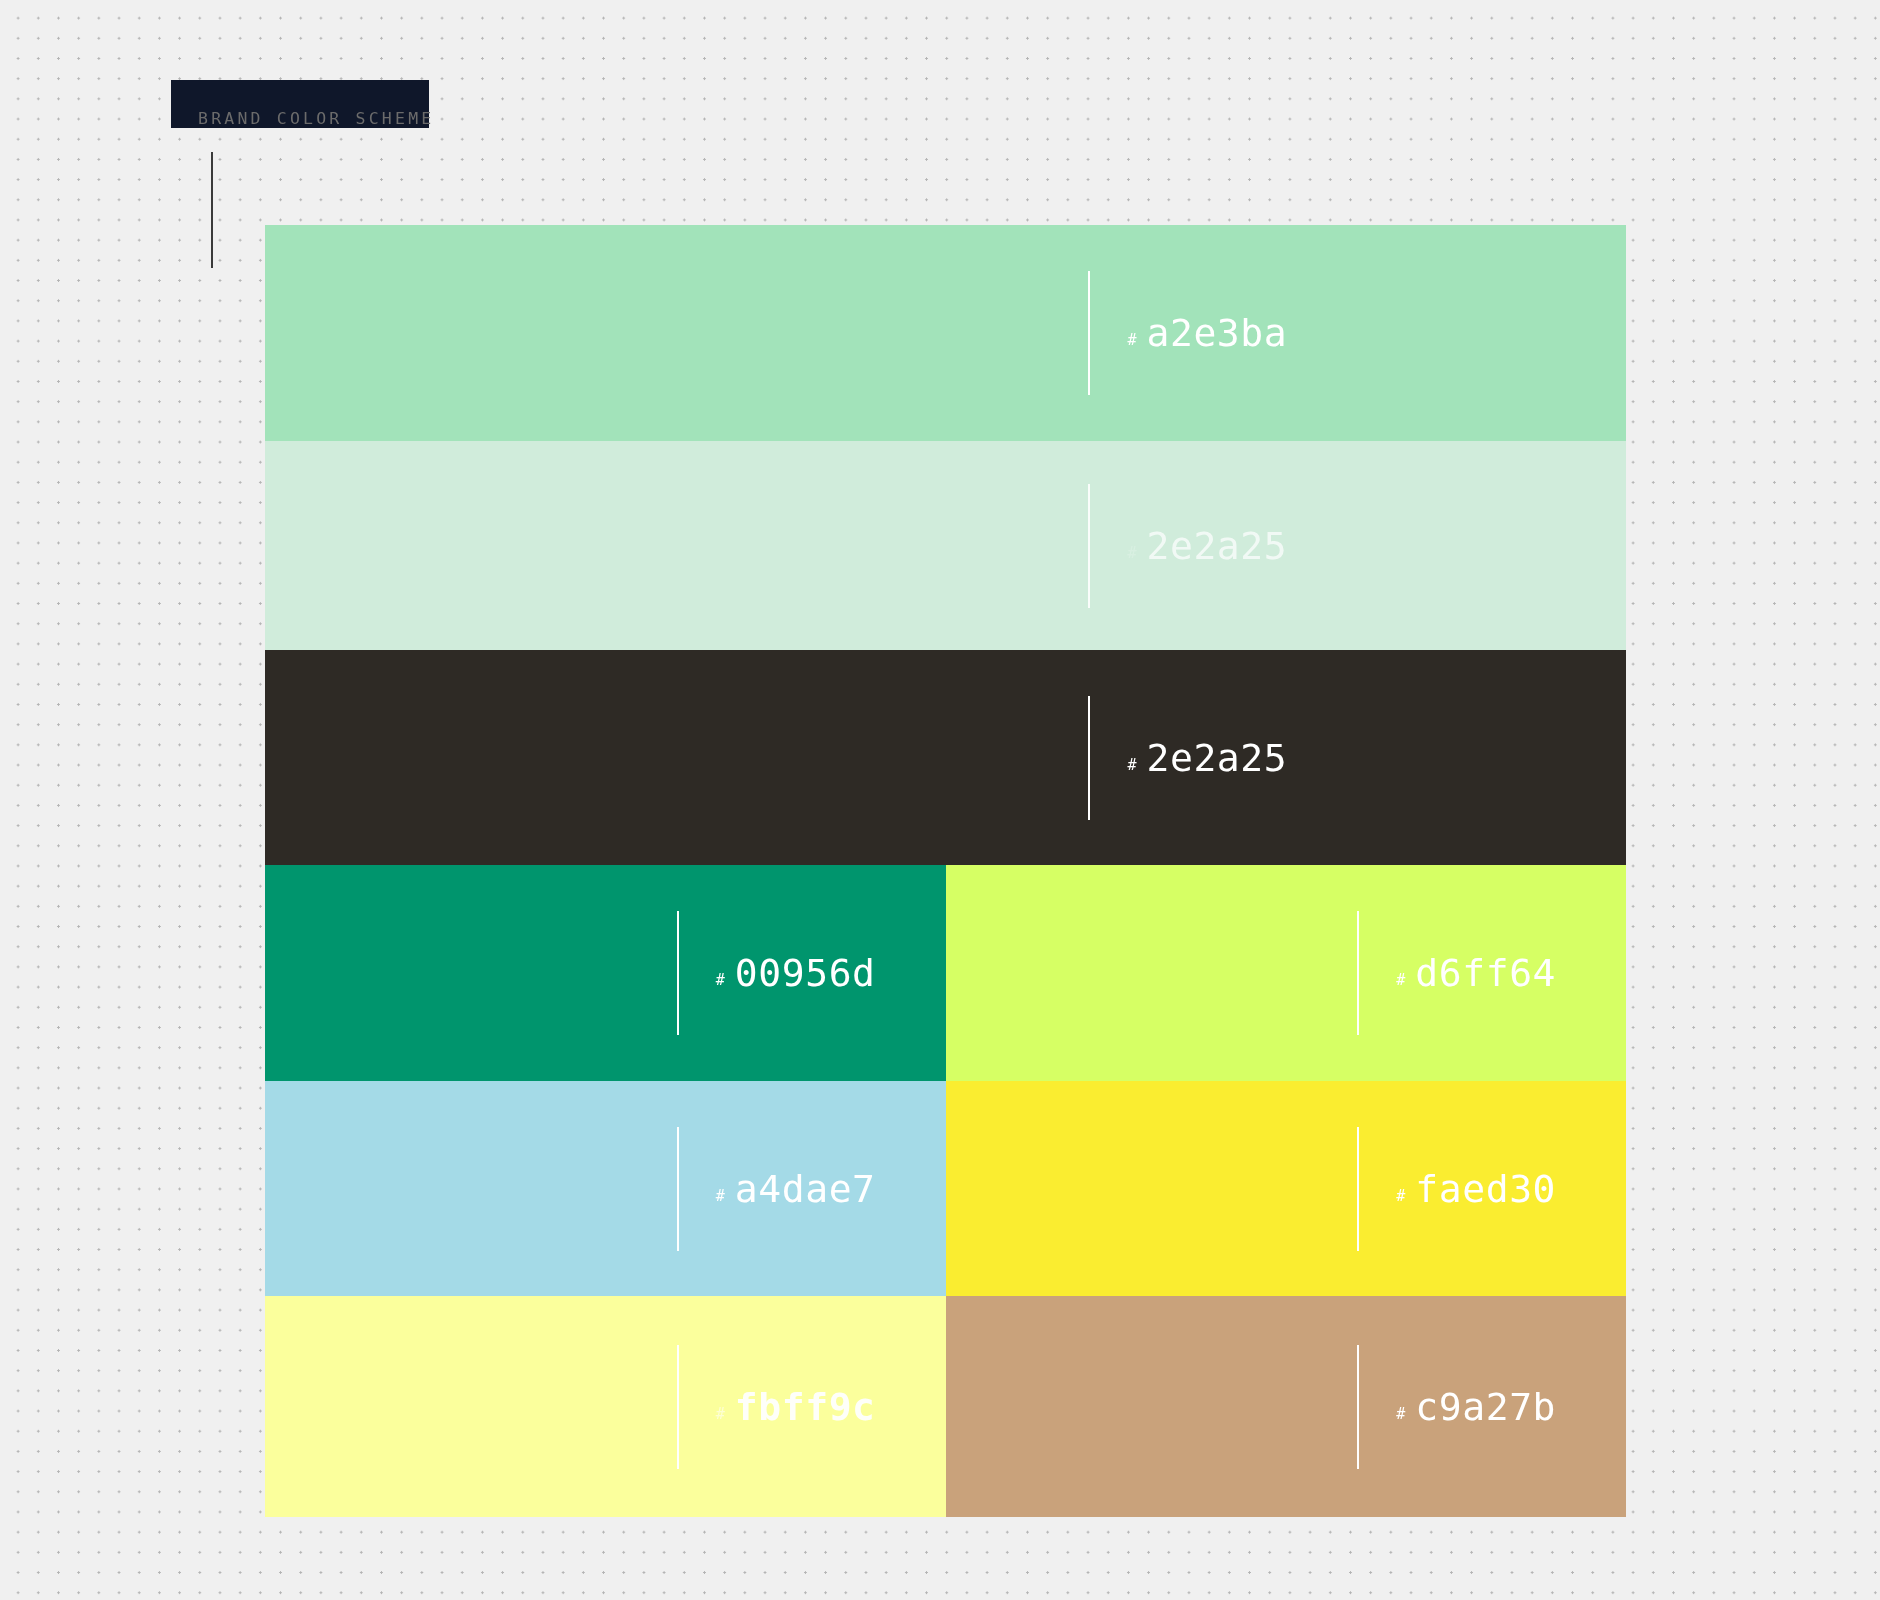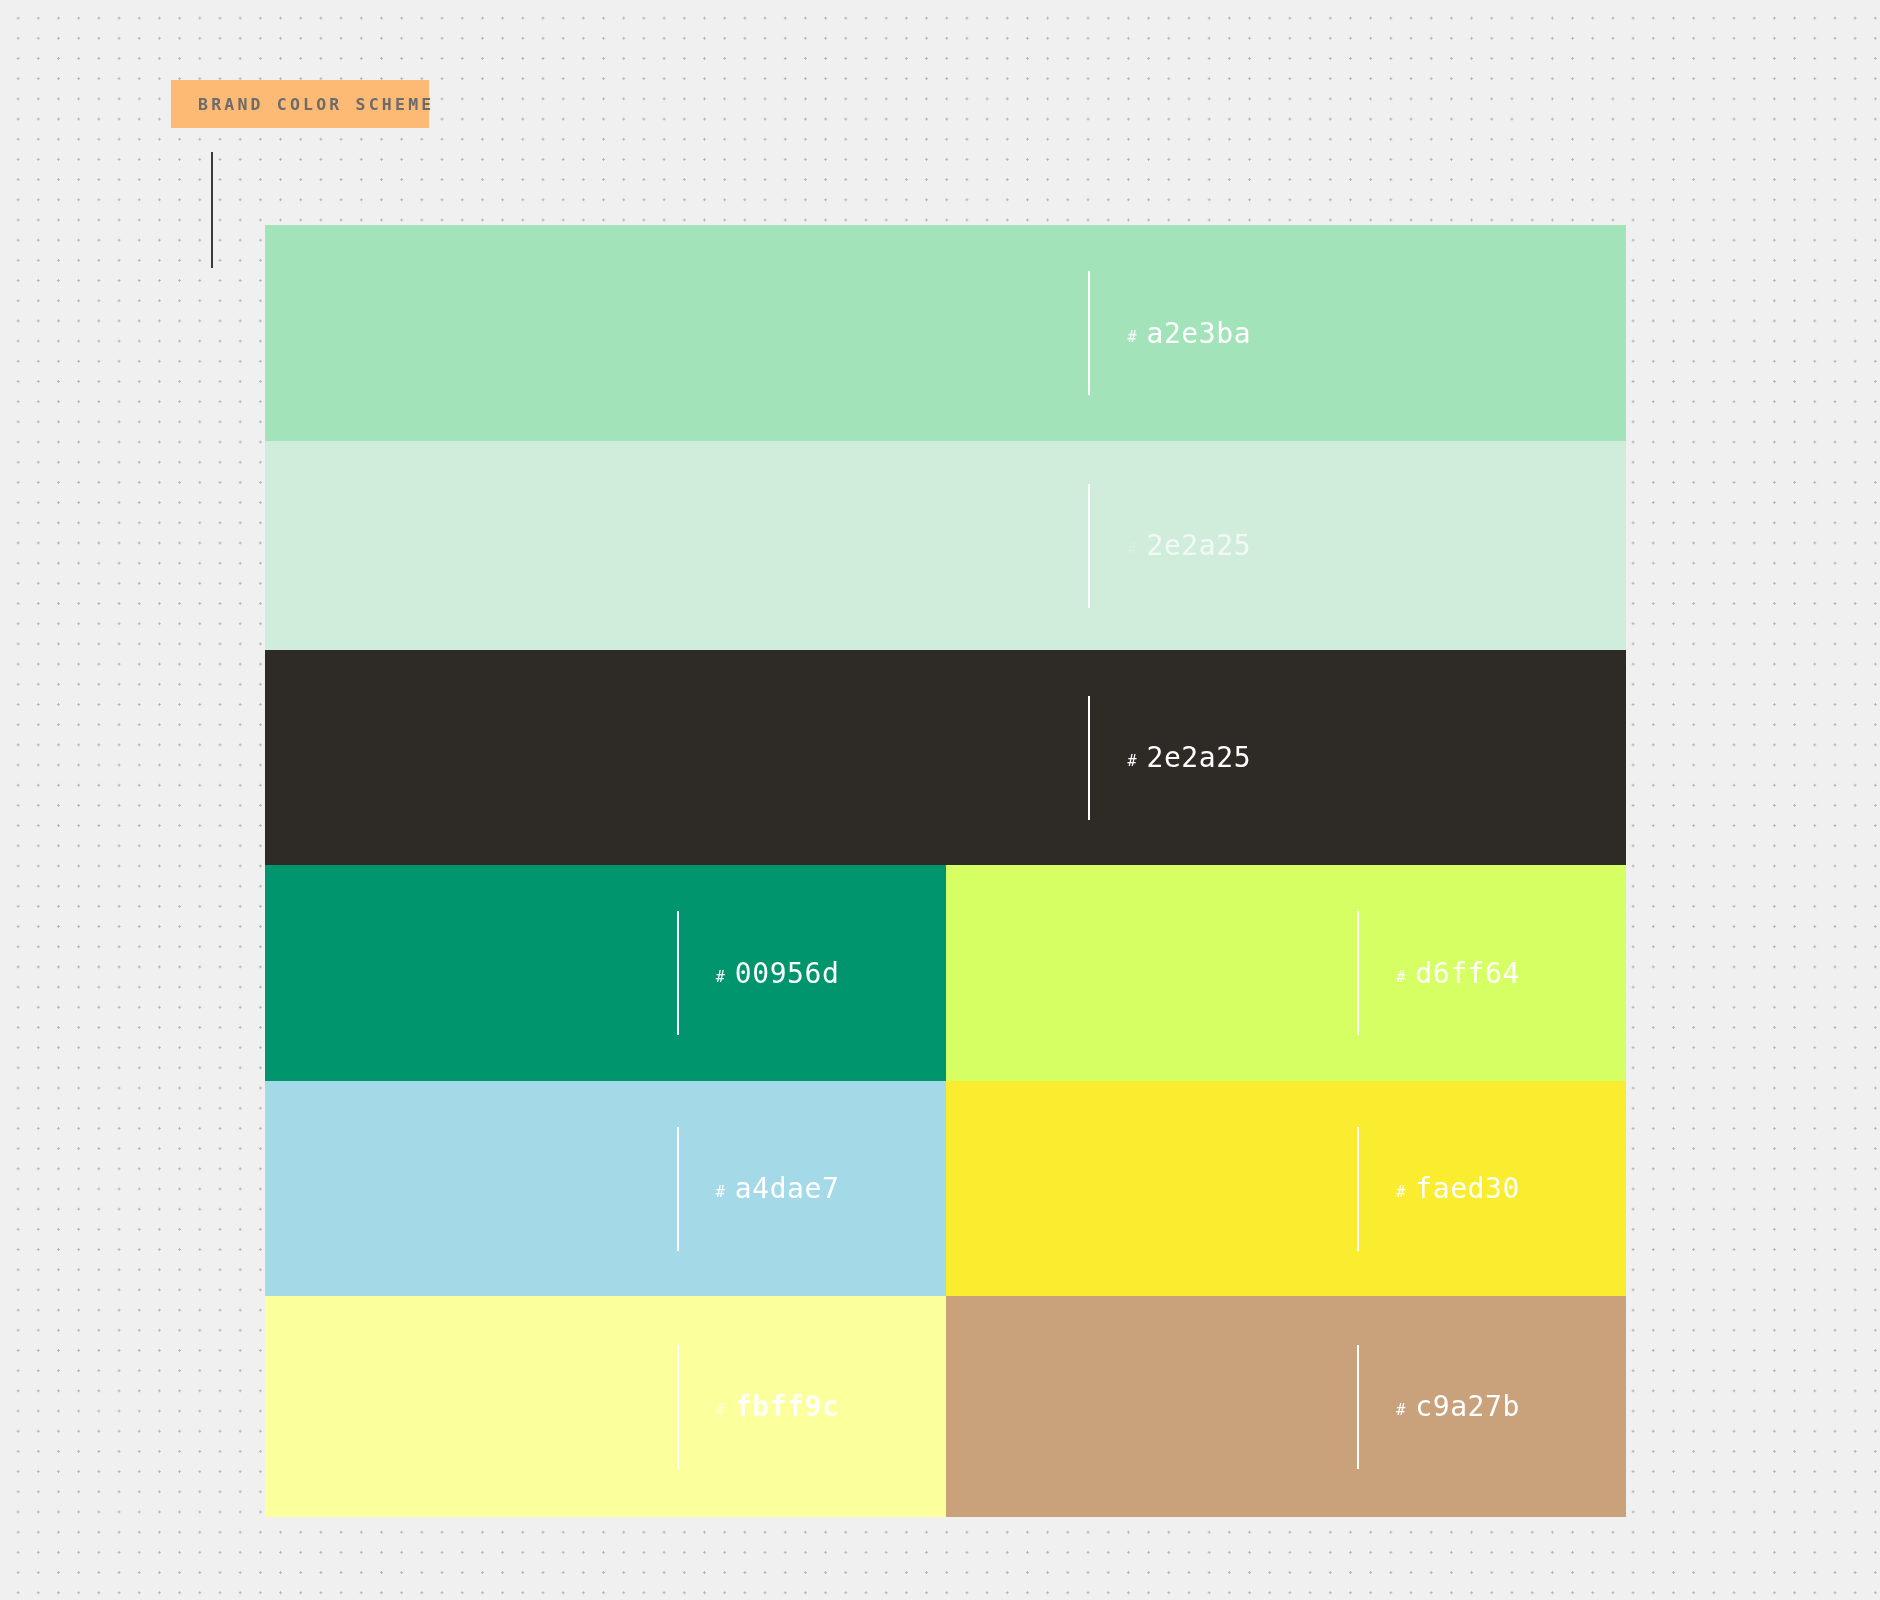--- a/index.html
+++ b/index.html
@@ -23,26 +23,25 @@
     inset: 0;
   }
 
   
   .title-tag {
     position: absolute;
     left: 171px;
     top: 80px;
     width: 258px;
     height: 48px;
-    background: #fdba74;
-    display: flex;
-    align-items: center;
+    background: #0f172a;
+    display: flex;
+    align-items: flex-end;
     box-sizing: border-box;
     padding-left: 27px;
-    font-weight: bold;
   }
   .title-tag .title-text {
     font-family: "DejaVu Sans Mono", monospace;
     font-size: 16.5px;
     letter-spacing: 3.2px;
     color: #6b6b6b;
     white-space: nowrap;
   }
 
   .title-connector {
@@ -109,21 +108,21 @@
   .hash {
     font-family: "DejaVu Sans Mono", monospace;
     font-size: 15px;
     color: #ffffff;
     margin-right: 10px;
     position: relative;
     top: -1px;
   }
   .hex {
     font-family: "DejaVu Sans Mono", monospace;
-    font-size: 28px;
+    font-size: 38px;
     letter-spacing: 0.6px;
     color: #ffffff;
   }
 
   
   .swatch.faint .hash { opacity: 0.18; }
   .swatch.faint .hex  { opacity: 0.72; }
   .swatch.faint .tick { opacity: 0.88; }
 
   

